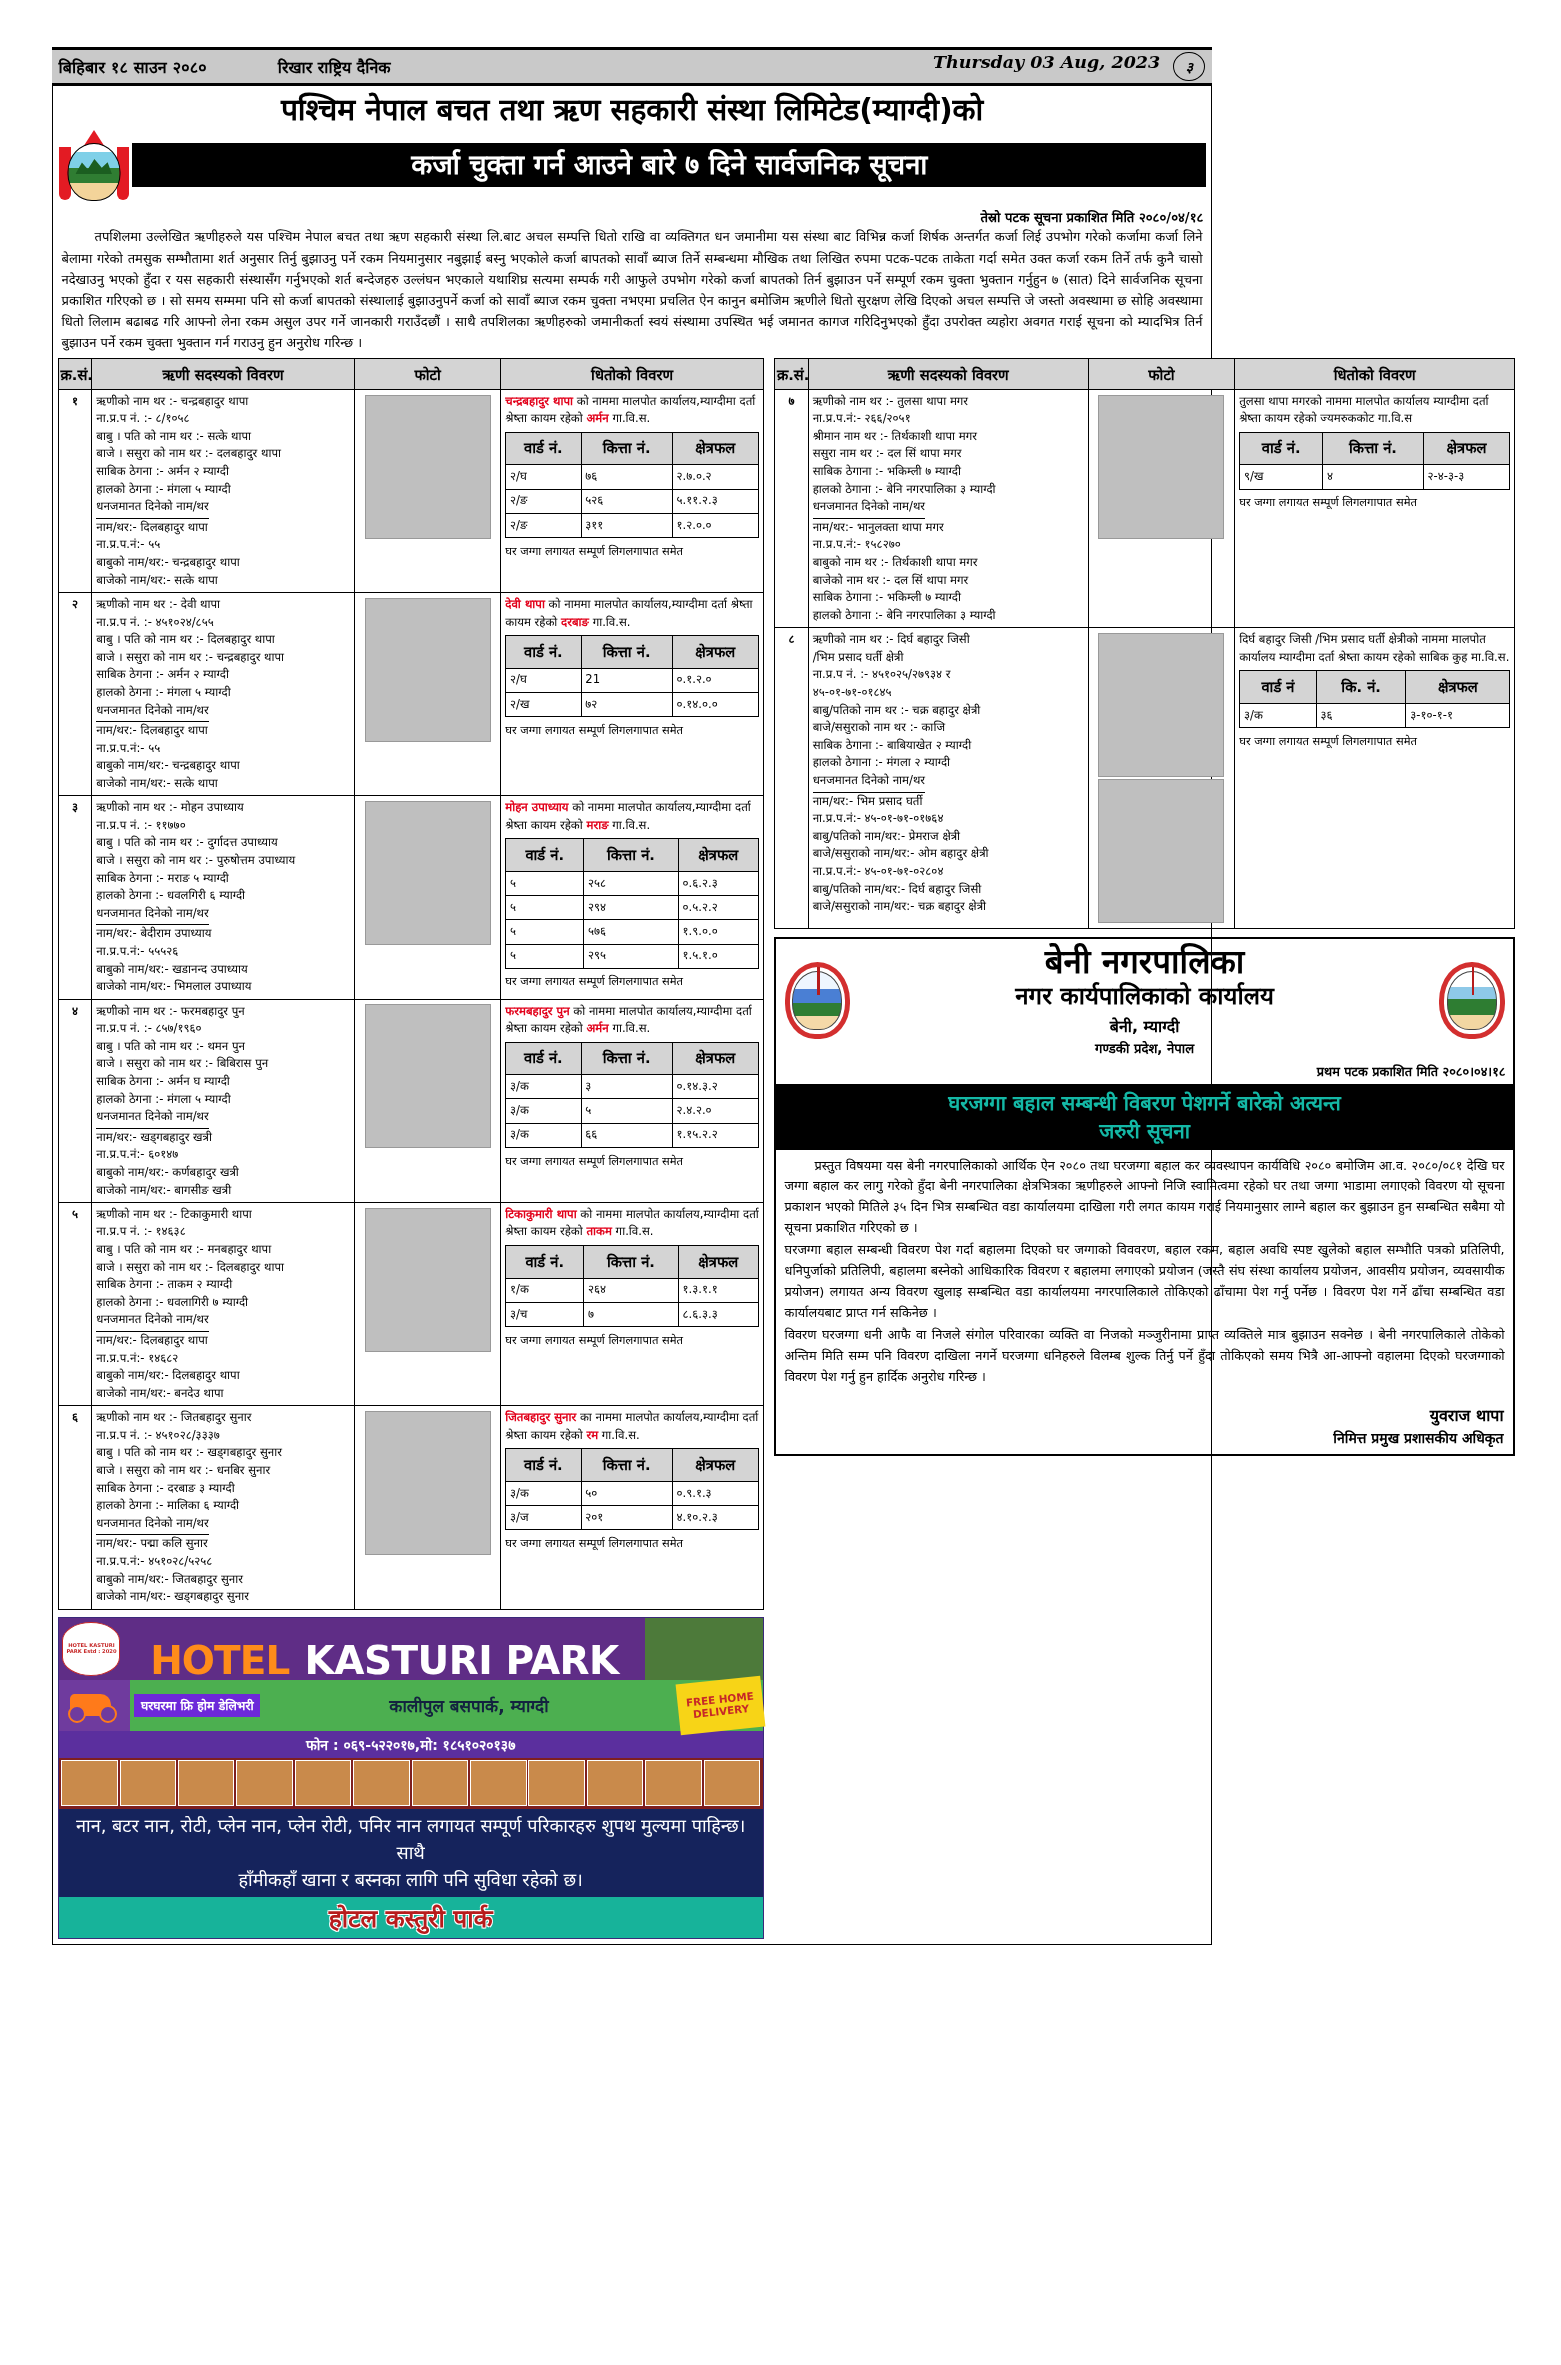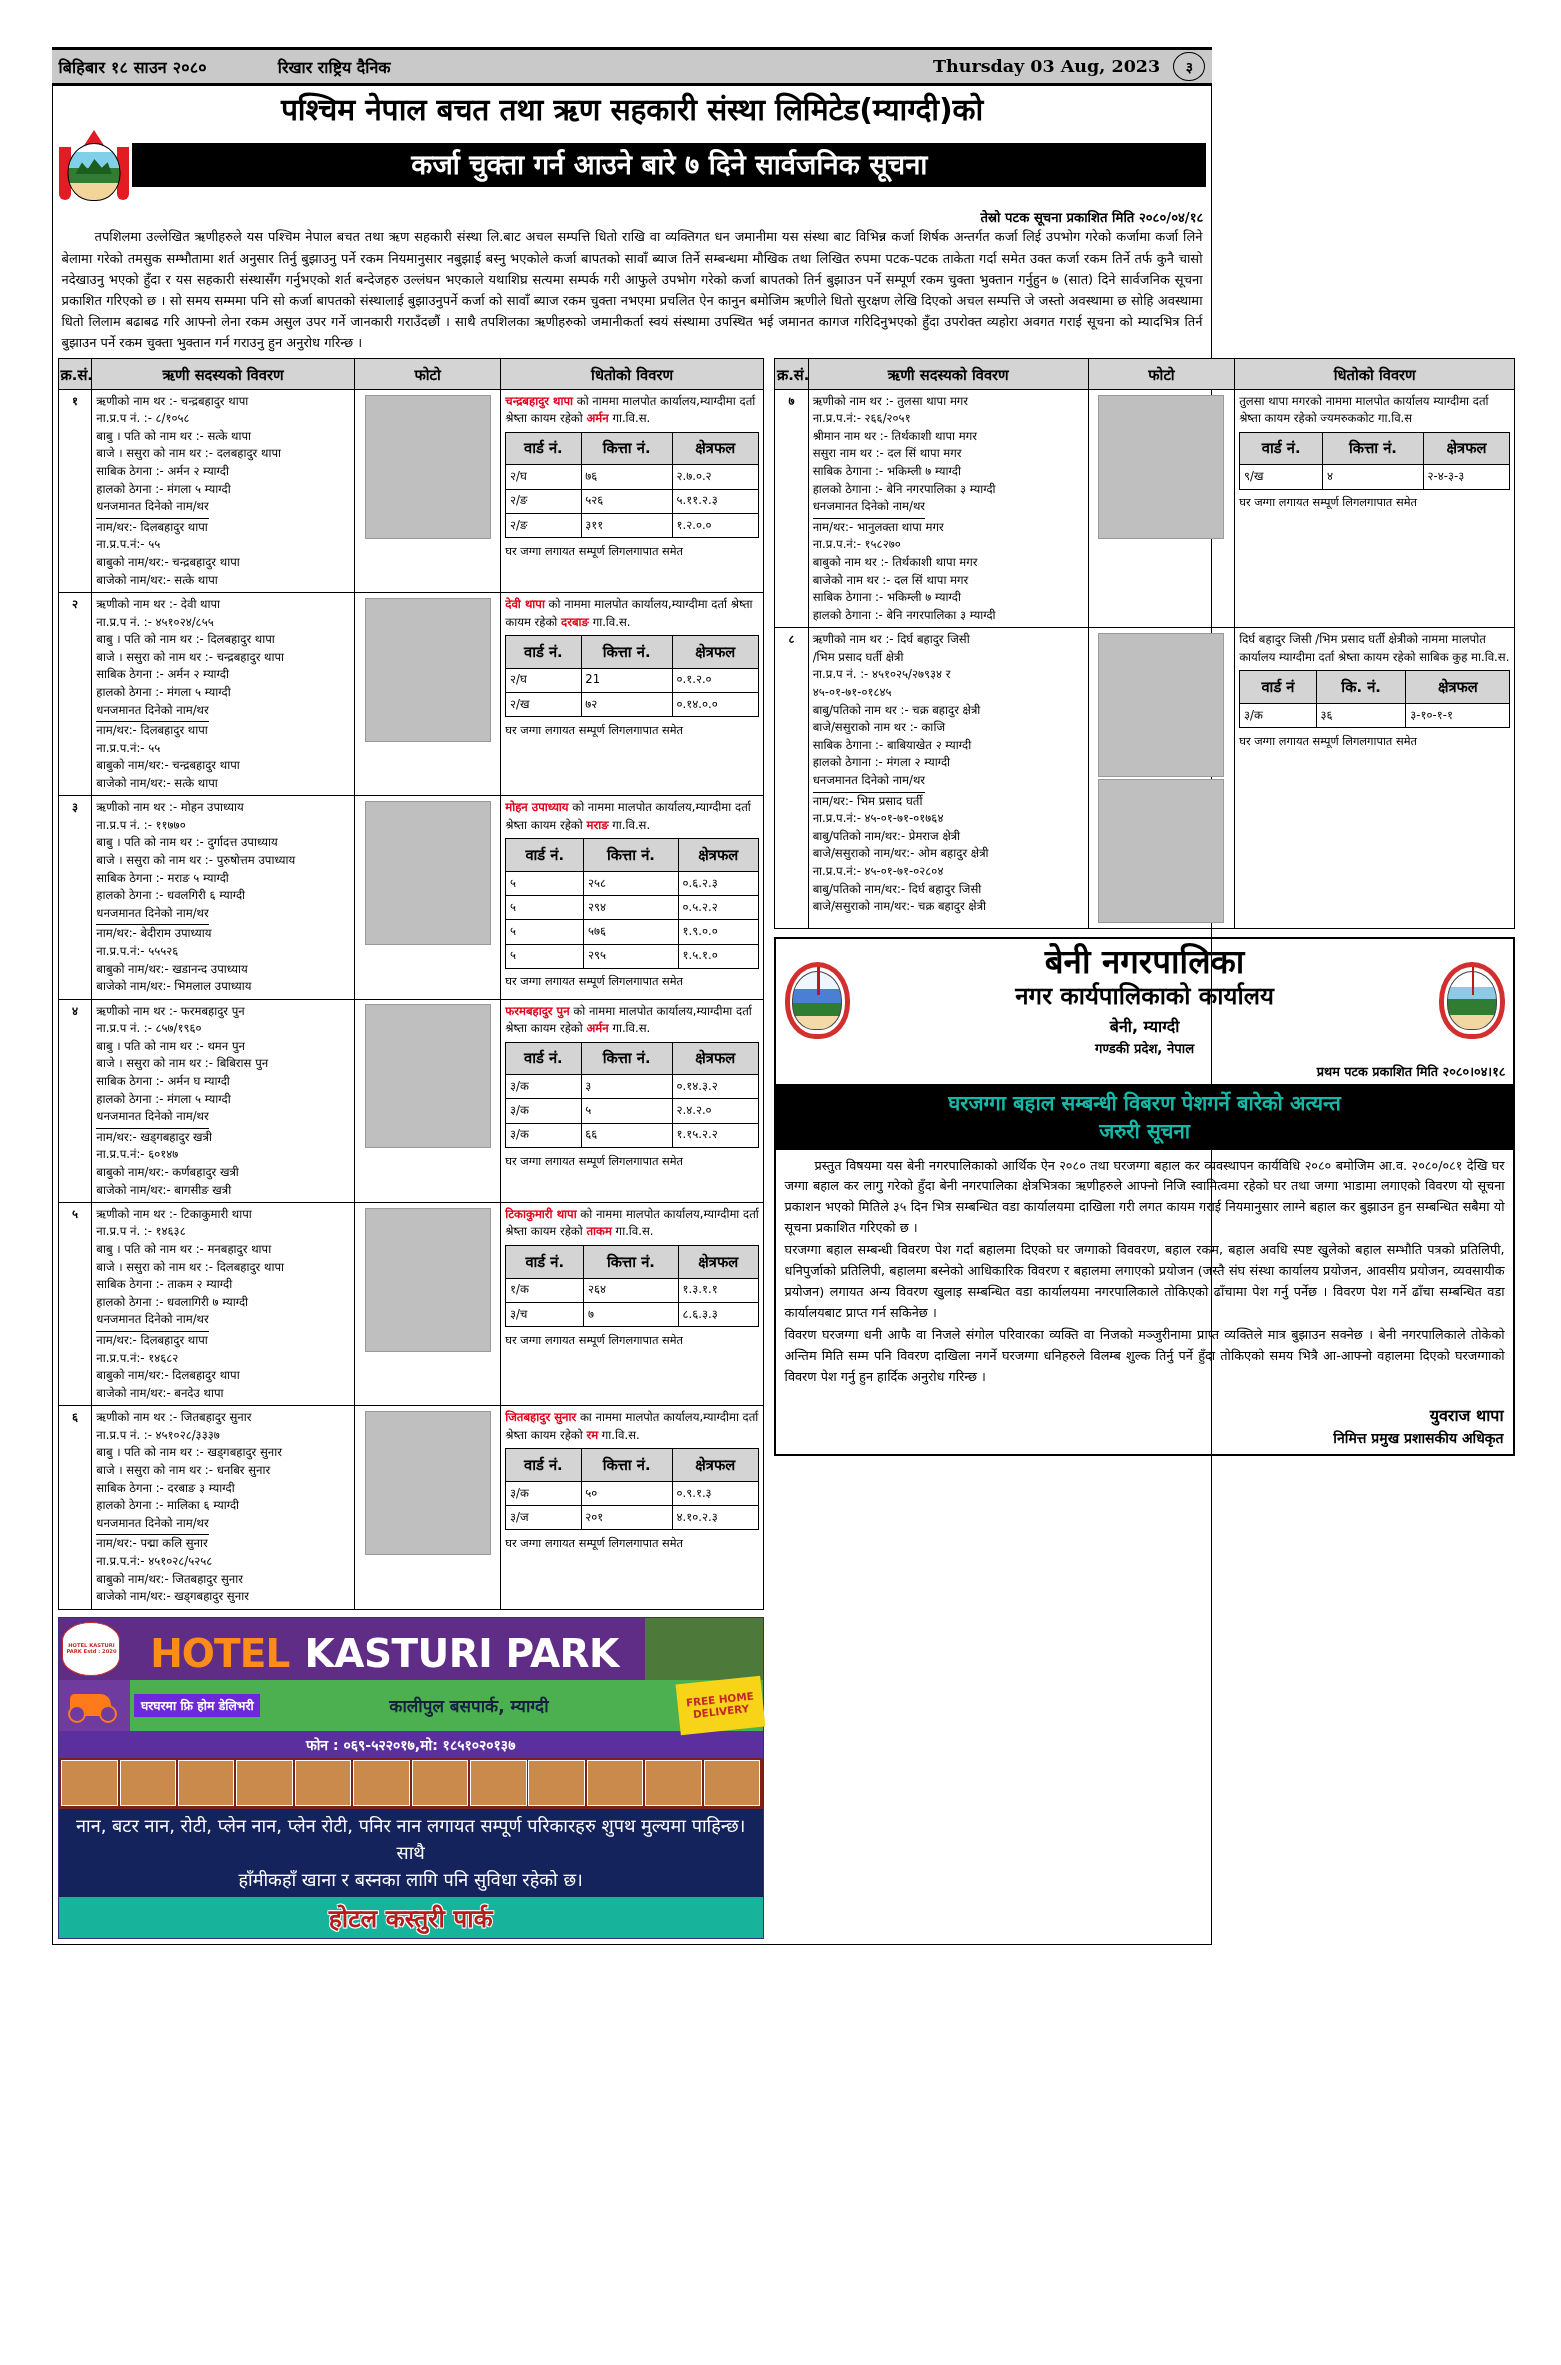--- a/index.html
+++ b/index.html
@@ -11,21 +11,21 @@
   .pad{position:absolute;left:52px;top:47px;width:1160px;}
 
   
   .masthead{
     display:flex;align-items:center;height:39px;background:#c9c9c9;
     border-top:3.3px solid #000;border-bottom:3.3px solid #000;
     position:relative;padding:0 6.6px;box-sizing:border-box;
   }
   .mh-left{font-size:16px;font-weight:bold;letter-spacing:0.2px;white-space:nowrap;}
   .mh-mid{font-size:16px;font-weight:bold;margin-left:71px;white-space:nowrap;}
-  .mh-right{margin-left:auto;display:flex;align-items:center;gap:13.2px;}
+  .mh-right{margin-left:auto;display:flex;align-items:flex-start;gap:13.2px;font-style:italic;}
   .mh-date{font-family:"DejaVu Serif","Liberation Serif",serif;font-size:17.5px;font-weight:bold;white-space:nowrap;}
   .pagebadge{
     width:30px;height:27.4px;border:1.9px solid #000;border-radius:50%;
     display:flex;align-items:center;justify-content:center;
     font-size:14px;font-weight:bold;background:#c9c9c9;
   }
 
   
   .coopbox{border:1.9px solid #000;border-top:none;padding:0;box-sizing:border-box;}
   .coop-title{
@@ -118,21 +118,21 @@
   .sign .nm{font-size:16px;font-weight:bold;}
   .sign .ttl{font-size:14px;font-weight:bold;margin-top:1.9px;}
 
   
   .ad{margin-top:7.6px;border:1.9px solid #3a2a7a;box-sizing:border-box;background:#5a2f7a;}
   .ad-top{display:flex;align-items:stretch;background:#5f2d86;height:62px;}
   .ad-logo{
     width:56px;flex:0 0 56px;margin:3.8px;background:#fff;border:1.4px solid #c62828;border-radius:50%/34%;
     display:flex;align-items:center;justify-content:center;font-size:5.2px;font-weight:bold;color:#c62828;text-align:center;line-height:1.1;
   }
-  .ad-name{flex:1;display:flex;align-items:flex-start;justify-content:center;gap:15px;margin-top:16px;}
+  .ad-name{flex:1;display:flex;align-items:flex-end;justify-content:center;gap:15px;margin-top:16px;}
   .ad-h{font-size:39px;font-weight:bold;color:#ff8c1a;letter-spacing:-0.9px;line-height:1;}
   .ad-k{font-size:39px;font-weight:bold;color:#ffffff;letter-spacing:-0.5px;line-height:1;}
   .ad-chefs{width:118px;flex:0 0 118px;background:#4d7a3a;}
   .ad-mid{display:flex;align-items:stretch;background:#4caf50;height:51px;position:relative;}
   .ad-rider{width:71px;flex:0 0 71px;background:#6f3b9e;position:relative;}
   .ad-rider .sc{position:absolute;left:11.4px;top:14px;width:41px;height:22px;background:#ff7a1a;border-radius:4.7px 10.4px 2.8px 2.8px;}
   .ad-rider .wh1,.ad-rider .wh2{position:absolute;bottom:8.5px;width:14px;height:14px;border:2.8px solid #ff7a1a;border-radius:50%;background:#6f3b9e;}
   .ad-rider .wh1{left:9.5px;} .ad-rider .wh2{left:40px;}
   .ad-delivery{
     background:#6d28d9;color:#fff;font-size:12.3px;font-weight:bold;

